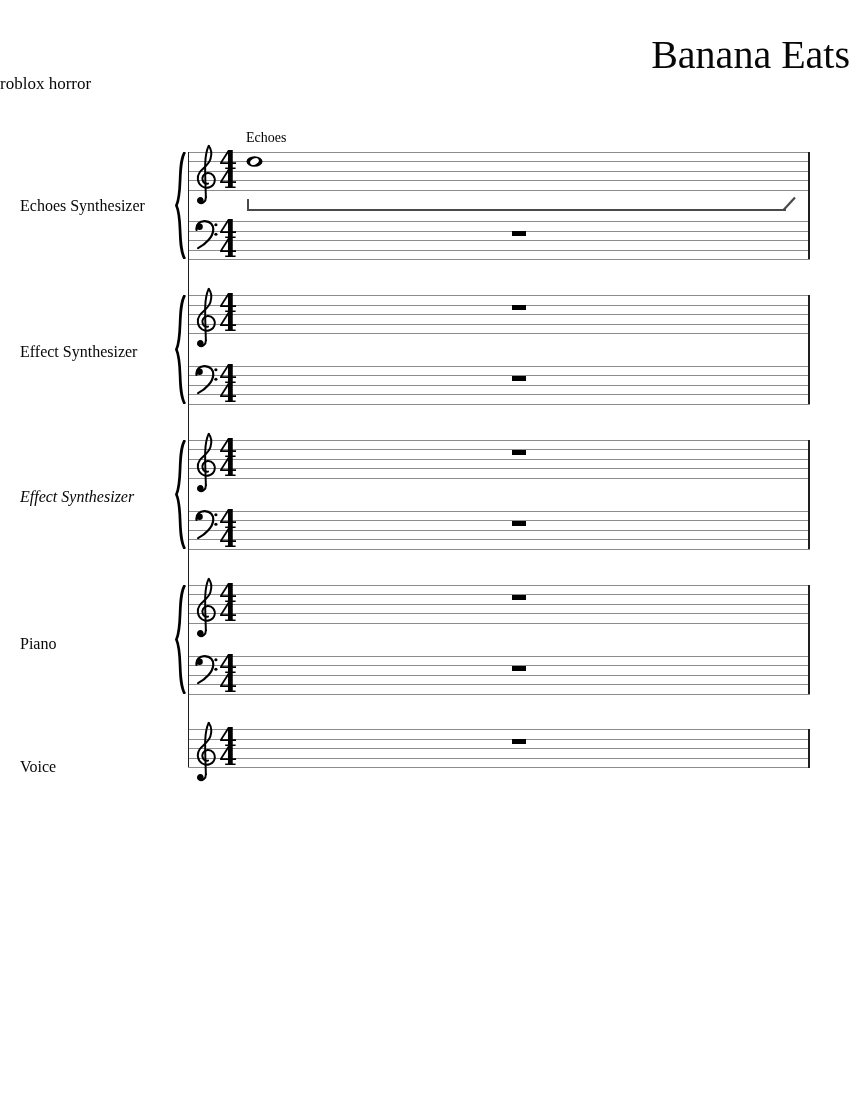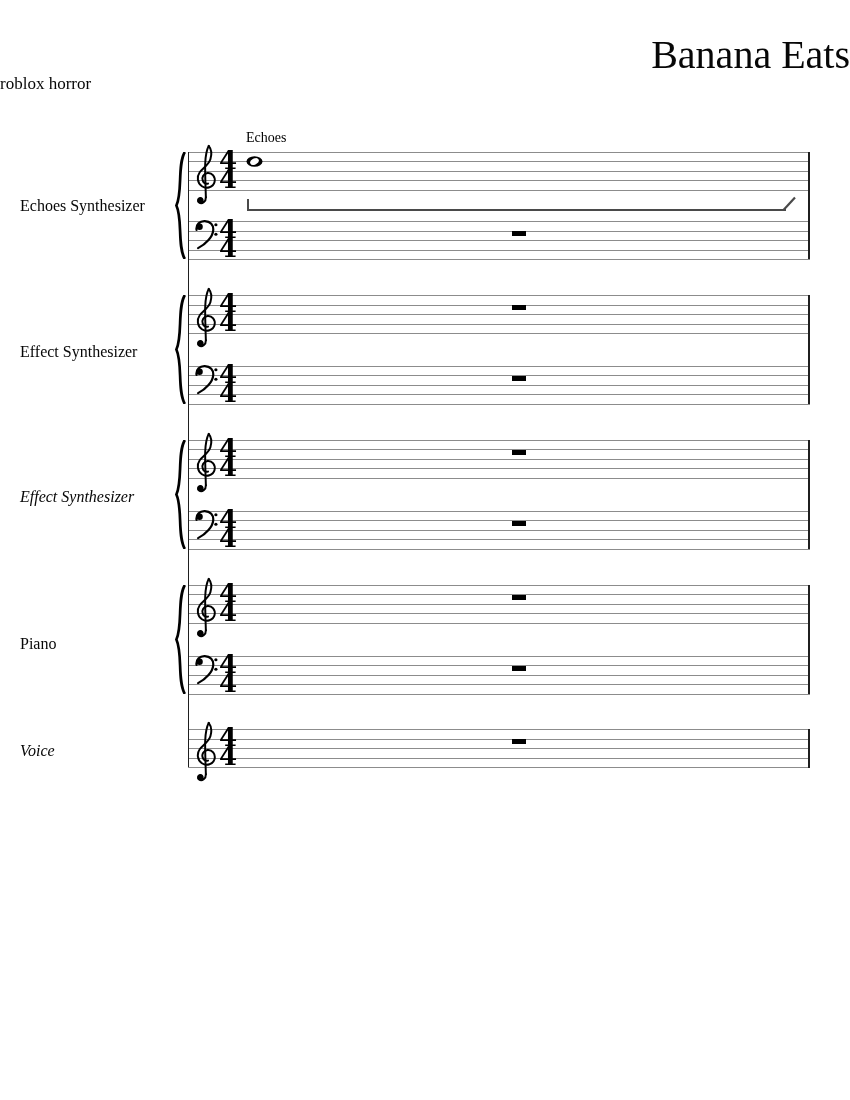--- a/index.html
+++ b/index.html
@@ -58,21 +58,21 @@
 <div class="page">
 
   <div class="score-title">Banana Eats</div>
   <div class="score-subtitle">roblox horror</div>
   <div class="rehearsal" style="left:246px;top:130px;">Echoes</div>
 
   <div class="inst-label" style="top:197px;">Echoes Synthesizer</div>
   <div class="inst-label" style="top:343px;">Effect Synthesizer</div>
   <div class="inst-label" style="top:488px;font-style:italic;">Effect Synthesizer</div>
   <div class="inst-label" style="top:635px;">Piano</div>
-  <div class="inst-label" style="top:742px;font-style:italic;">Voice</div>
+  <div class="inst-label" style="top:758px;">Voice</div>
 
   <svg class="brace" style="top:152px;height:107px;" viewBox="0 0 12 107" preserveAspectRatio="none">
       <use href="#g-brace"></use>
     </svg>
   <svg class="brace" style="top:295px;height:109px;" viewBox="0 0 12 107" preserveAspectRatio="none">
       <use href="#g-brace"></use>
     </svg>
   <svg class="brace" style="top:440px;height:109px;" viewBox="0 0 12 107" preserveAspectRatio="none">
       <use href="#g-brace"></use>
     </svg>

